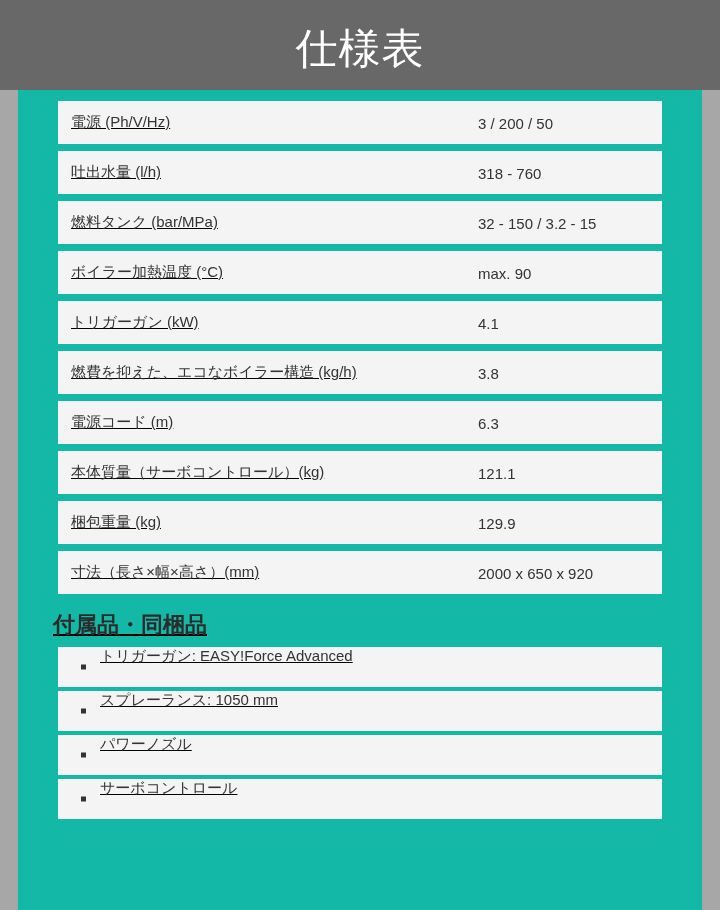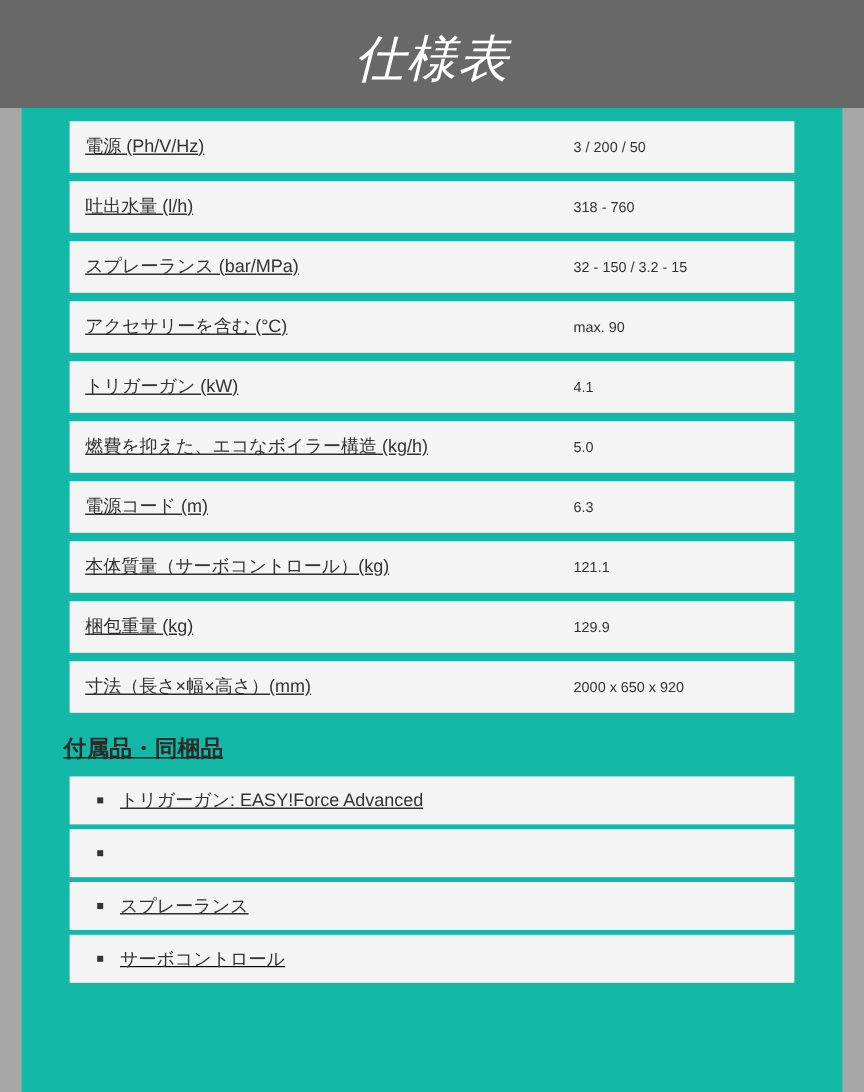--- a/index.html
+++ b/index.html
@@ -12,21 +12,20 @@
     height: 910px;
     background: #a7a7a7;
     overflow: hidden;
   }
   .header {
     height: 90px;
     background: #686868;
     display: flex;
     align-items: center;
     justify-content: center;
-    font-style: italic;
   }
   .page-title {
     color: #ffffff;
     font-size: 42px;
     font-weight: 400;
     letter-spacing: 1px;
     padding-top: 8px;
   }
   .content {
     margin: 0 18px;
@@ -47,40 +46,39 @@
   .spec-label {
     padding-left: 13px;
     font-size: 15px;
     color: #333333;
   }
   .spec-value {
     position: absolute;
     left: 420px;
     top: 50%;
     transform: translateY(-50%);
-    font-size: 12px;
+    font-size: 15px;
     color: #333333;
     white-space: nowrap;
   }
   .acc-heading {
     margin: 20px 16px 0 35px;
     height: 22px;
     line-height: 22px;
-    font-size: 19px;
+    font-size: 22px;
     font-weight: bold;
     color: #2b2b2b;
   }
   .acc-list { margin-top: 11px; }
   .acc-item {
     margin: 0 40px 4px 40px;
     height: 40px;
     background: #f4f4f4;
     position: relative;
     display: flex;
-    align-items: center;
   }
   .acc-bullet {
     position: absolute;
     left: 23px;
     top: 50%;
     transform: translateY(-50%);
     width: 5px;
     height: 5px;
     background: #333333;
   }
@@ -105,37 +103,37 @@
     <div class="spec-label">電源 (Ph/V/Hz)</div>
     <div class="spec-value">3 / 200 / 50</div>
   </div>
 
   <div class="spec-row">
     <div class="spec-label">吐出水量 (l/h)</div>
     <div class="spec-value">318 - 760</div>
   </div>
 
   <div class="spec-row">
-    <div class="spec-label">スプレーランス (bar/MPa)</div>
+    <div class="spec-label">燃料タンク (bar/MPa)</div>
     <div class="spec-value">32 - 150 / 3.2 - 15</div>
   </div>
 
   <div class="spec-row">
-    <div class="spec-label">アクセサリーを含む (°C)</div>
+    <div class="spec-label">ボイラー加熱温度 (°C)</div>
     <div class="spec-value">max. 90</div>
   </div>
 
   <div class="spec-row">
     <div class="spec-label">トリガーガン (kW)</div>
     <div class="spec-value">4.1</div>
   </div>
 
   <div class="spec-row">
     <div class="spec-label">燃費を抑えた、エコなボイラー構造 (kg/h)</div>
-    <div class="spec-value">5.0</div>
+    <div class="spec-value">3.8</div>
   </div>
 
   <div class="spec-row">
     <div class="spec-label">電源コード (m)</div>
     <div class="spec-value">6.3</div>
   </div>
 
 
   <div class="spec-row">
     <div class="spec-label">本体質量（サーボコントロール）(kg)</div>
@@ -156,25 +154,26 @@
     <div class="acc-heading">付属品・同梱品</div>
 
     <div class="acc-list" id="acc-list">
   <div class="acc-item">
     <span class="acc-bullet"></span>
     <div class="acc-text">トリガーガン: EASY!Force Advanced</div>
   </div>
 
   <div class="acc-item">
     <span class="acc-bullet"></span>
+    <div class="acc-text">スプレーランス: 1050 mm</div>
   </div>
 
   <div class="acc-item">
     <span class="acc-bullet"></span>
-    <div class="acc-text">スプレーランス</div>
+    <div class="acc-text">パワーノズル</div>
   </div>
 
   <div class="acc-item">
     <span class="acc-bullet"></span>
     <div class="acc-text">サーボコントロール</div>
   </div>
 </div>
 
   </div>
 </div>

